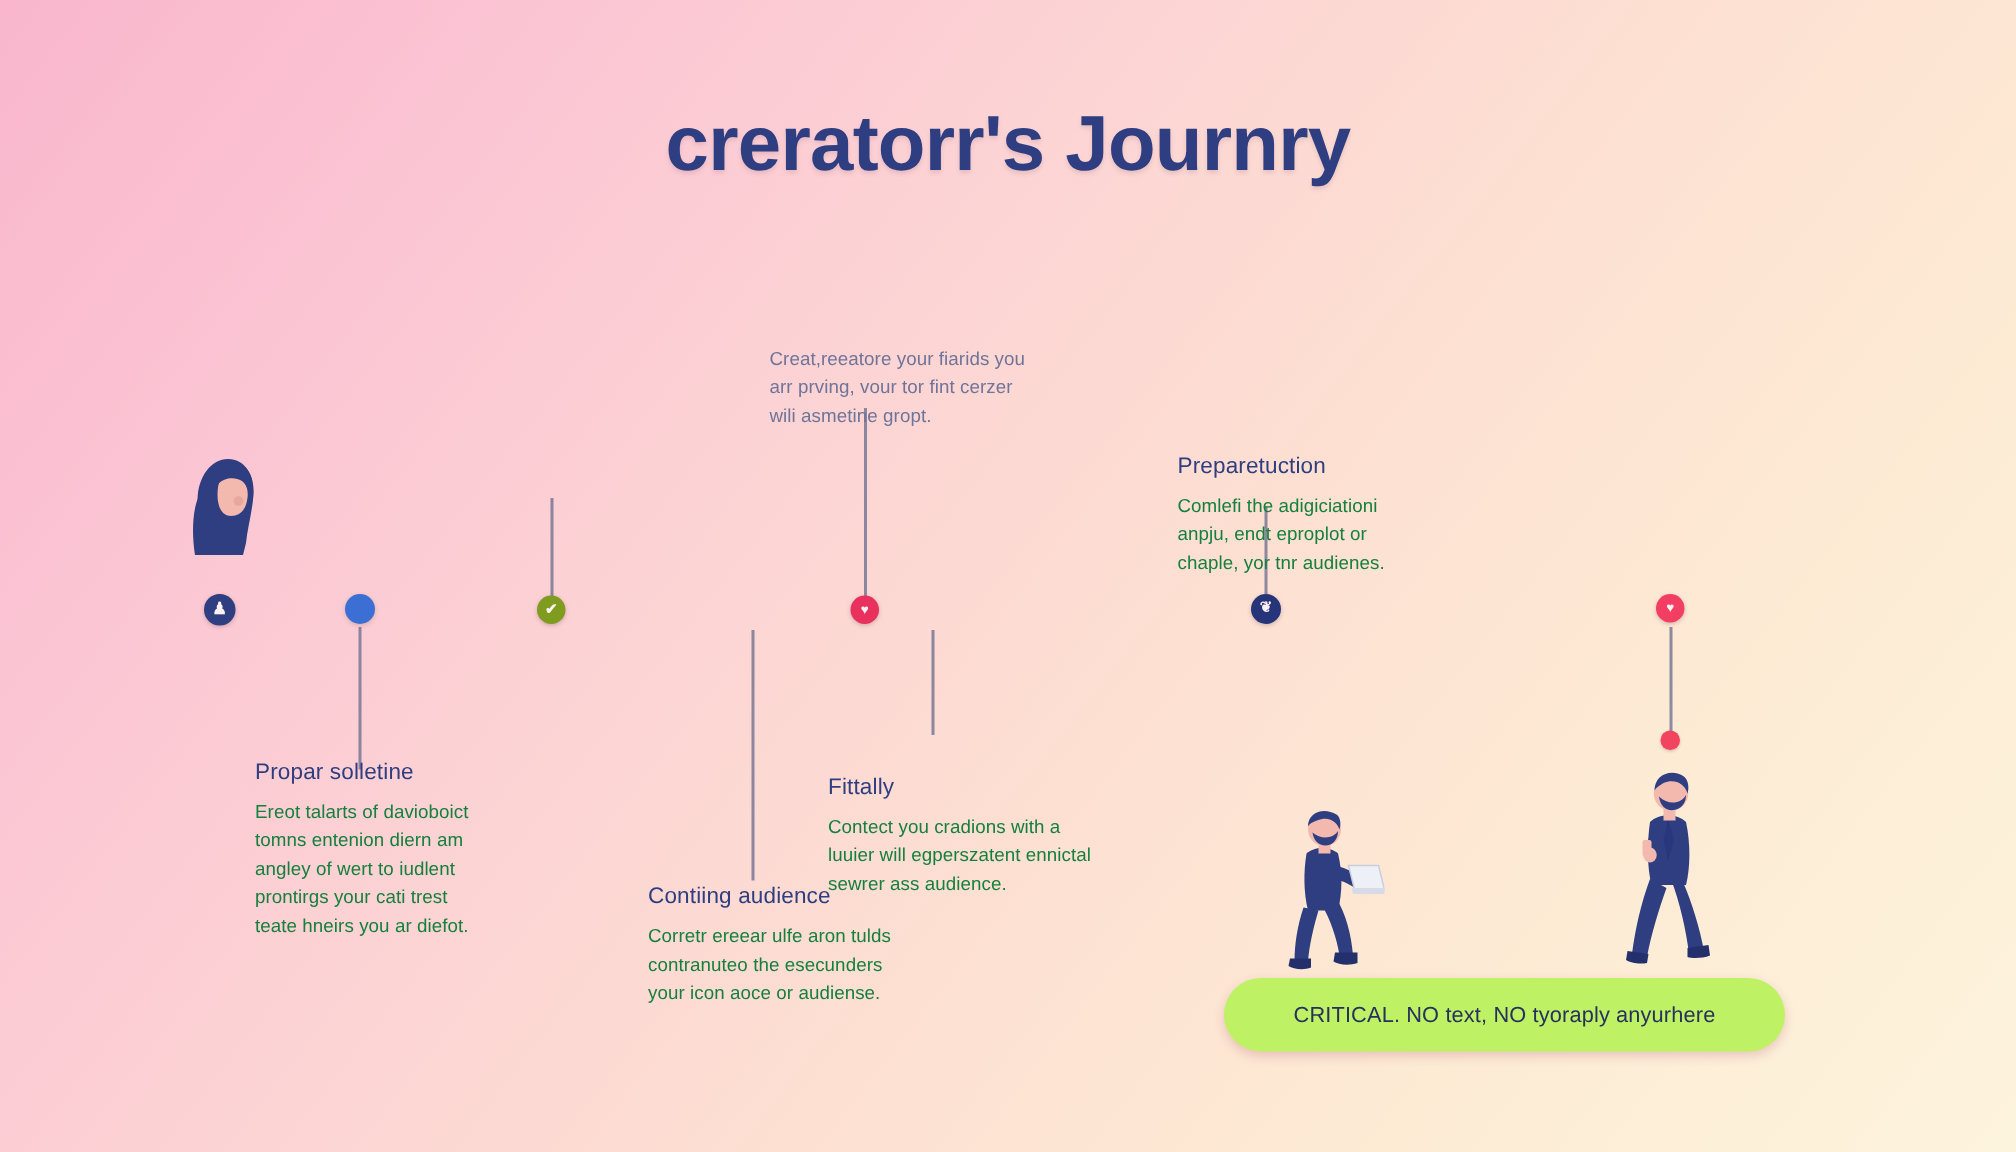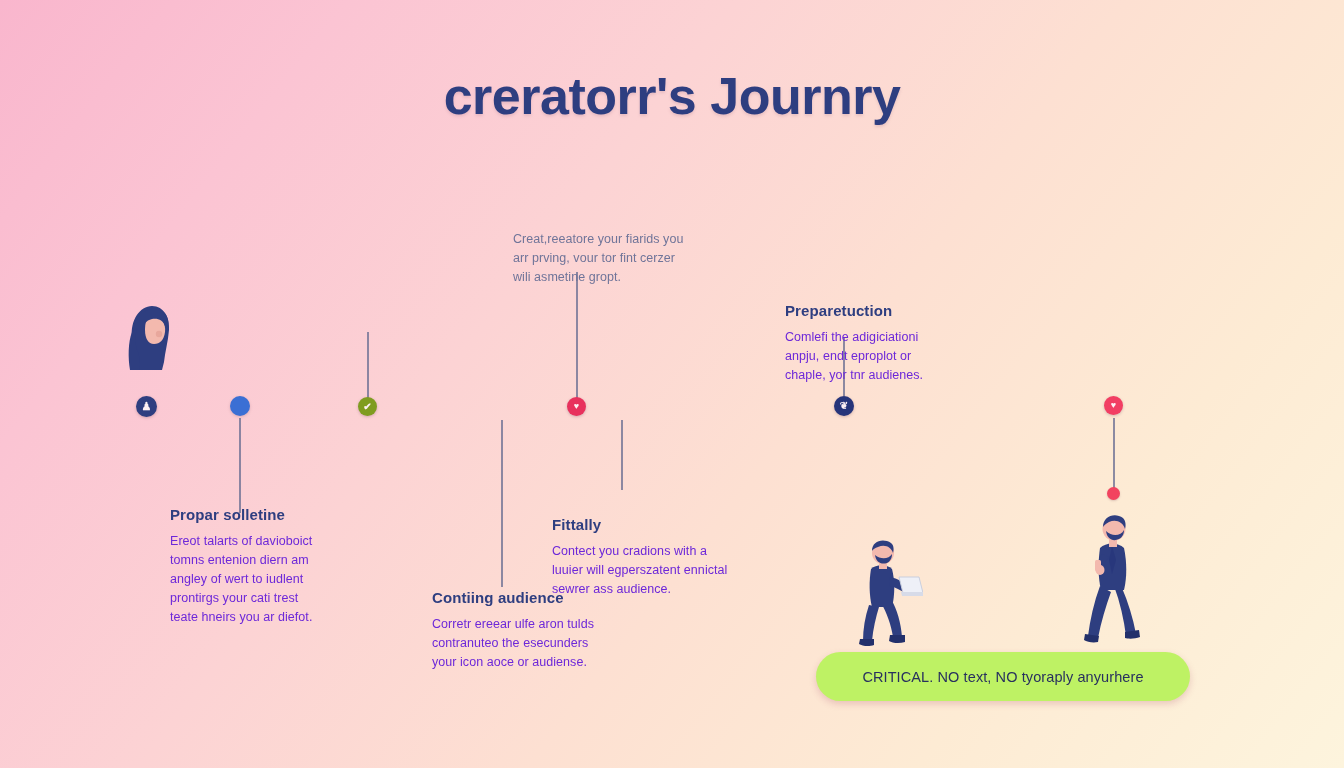--- a/index.html
+++ b/index.html
@@ -76,29 +76,29 @@
     width: 13px;
     height: 13px;
     border-radius: 50%;
     box-shadow: 0 1px 2px rgba(120,70,90,0.25);
   }
 
   
   .block { position: absolute; }
   .block .block-title {
     font-size: 15px;
-    font-weight: 700;
+    font-weight: 400;
     color: #2e3e80;
     margin-bottom: 9px;
     letter-spacing: 0.1px;
   }
   .block .block-body {
     font-size: 12.5px;
     line-height: 1.52;
-    color: #6d28d9;
+    color: #15803d;
     letter-spacing: 0.05px;
   }
   .block.no-title .block-body { color: #6f7499; }
 
   
   .banner {
     position: absolute;
     left: 816px;
     top: 652px;
     width: 374px;

